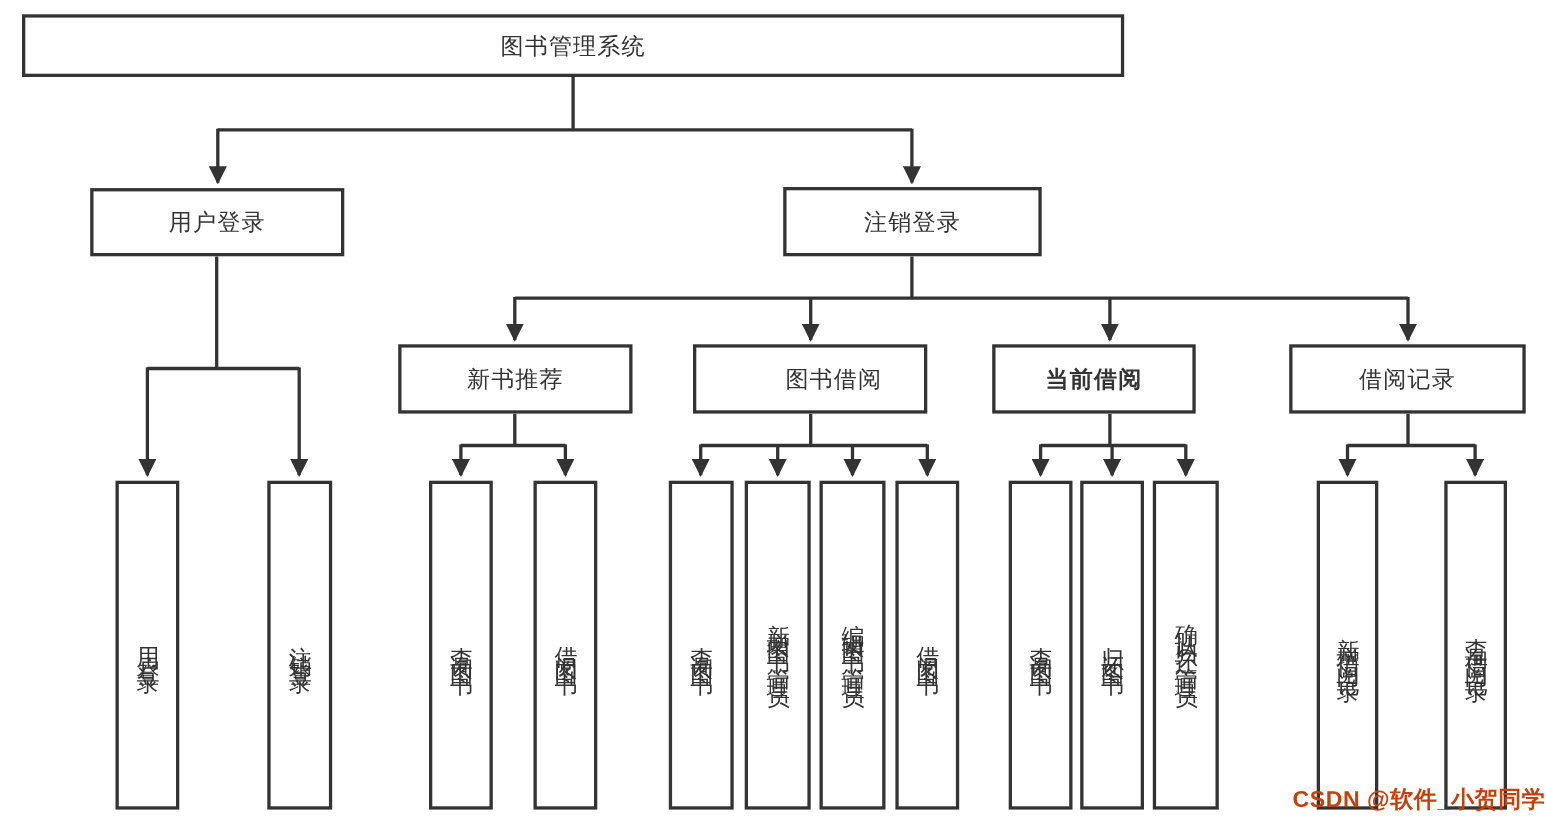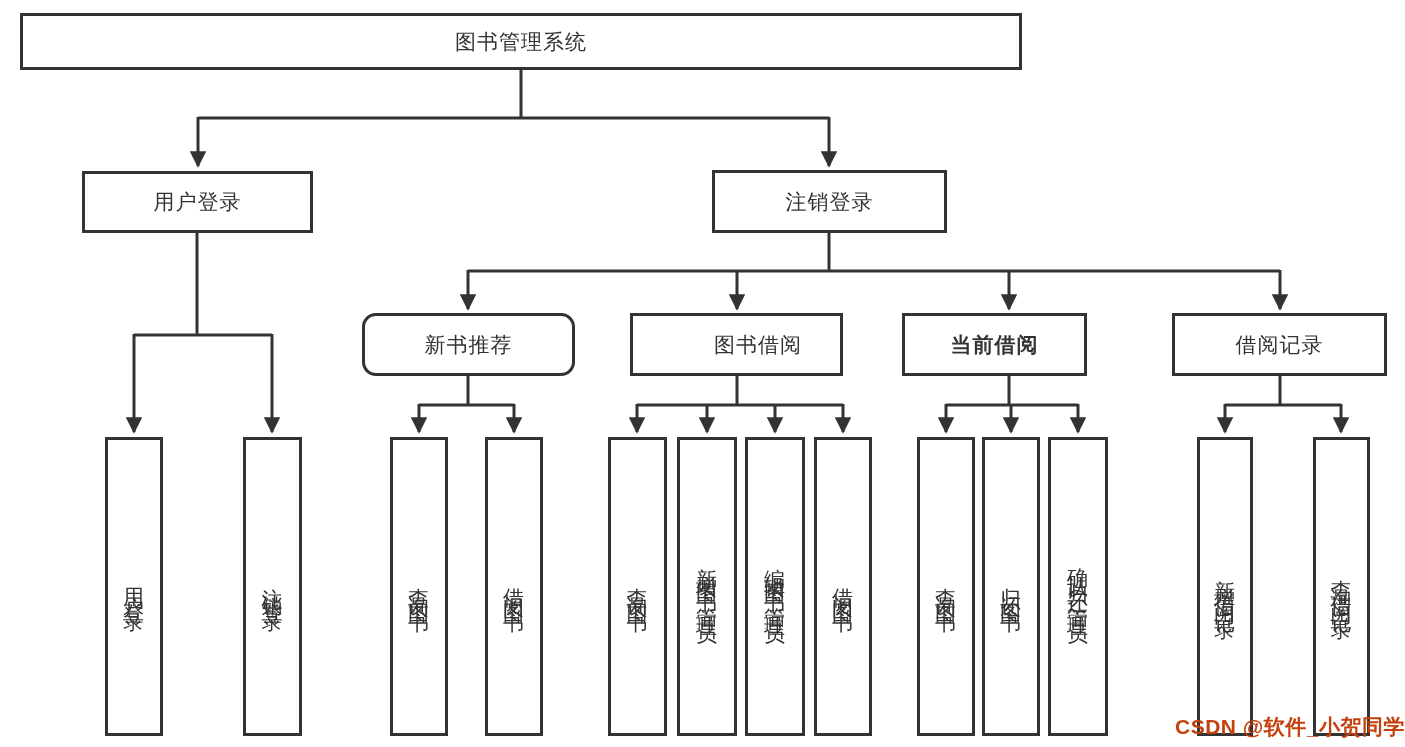--- a/index.html
+++ b/index.html
@@ -112,21 +112,21 @@
     <span>图书管理系统</span>
   </div>
 
   <div class="node h" style="left:82px; top:171px; width:231px; height:62px;">
     <span>用户登录</span>
   </div>
   <div class="node h" style="left:712px; top:170px; width:235px; height:63px;">
     <span>注销登录</span>
   </div>
 
-  <div class="node h" style="left:362px; top:313px; width:213px; height:63px;border-radius:14px;">
+  <div class="node h" style="left:362px; top:313px; width:213px; height:63px;">
     <span>新书推荐</span>
   </div>
   <div class="node h" style="left:630px; top:313px; width:213px; height:63px;padding-left:43px;">
     <span>图书借阅</span>
   </div>
   <div class="node h" style="left:902px; top:313px; width:185px; height:63px;font-weight:bold;">
     <span>当前借阅</span>
   </div>
   <div class="node h" style="left:1172px; top:313px; width:215px; height:63px;">
     <span>借阅记录</span>

